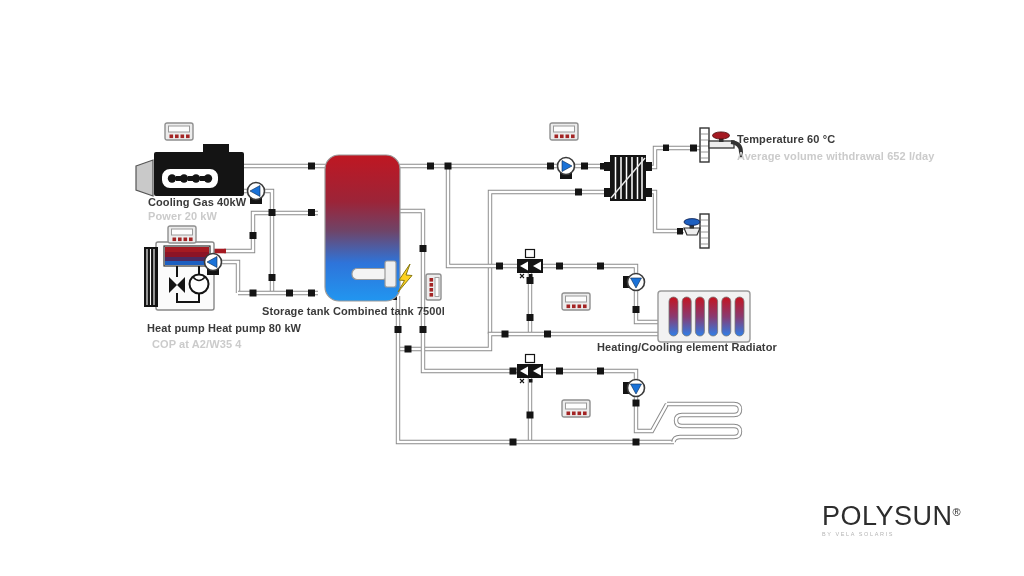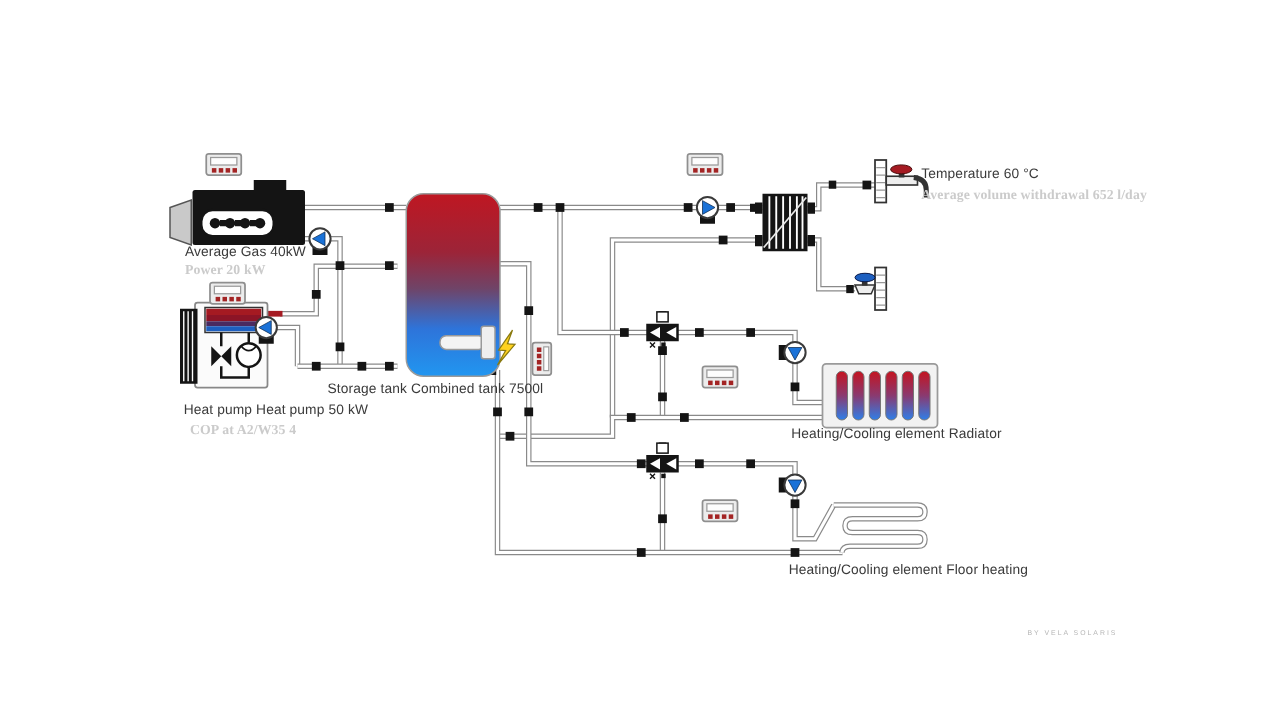--- a/index.html
+++ b/index.html
@@ -3,22 +3,22 @@
 <meta charset="utf-8">
 <style>
   html,body{margin:0;padding:0;background:#fff;}
   #stage{position:relative;width:1024px;height:576px;background:#fff;overflow:hidden;
          font-family:"Liberation Sans",sans-serif;}
   svg{position:absolute;left:0;top:0;}
   .pipe{stroke:#8a8a8a;stroke-width:4.4;fill:none;stroke-linecap:butt;stroke-linejoin:miter;}
   .pipe-inner{stroke:#ffffff;stroke-width:2.5;fill:none;stroke-linecap:butt;stroke-linejoin:miter;pointer-events:none;}
   .pipe-hot{stroke:#a51a22;stroke-width:4.6;fill:none;}
   .conn{fill:#141414;}
-  .lbl{position:absolute;font-size:11px;font-weight:normal;color:#3a3a3a;white-space:nowrap;letter-spacing:.1px;}
-  .sub{position:absolute;font-size:11px;font-weight:bold;color:#cbcbcb;white-space:nowrap;letter-spacing:.1px;font-family:Liberation Serif, serif;}
+  .lbl{position:absolute;font-size:11px;font-weight:bold;color:#3a3a3a;white-space:nowrap;letter-spacing:.1px;}
+  .sub{position:absolute;font-size:11px;font-weight:bold;color:#cbcbcb;white-space:nowrap;letter-spacing:.1px;}
   .logo{position:absolute;left:822px;top:503px;color:#2d2d2d;}
   .logo .brand{font-size:27px;font-weight:500;letter-spacing:.5px;line-height:1;}
   .logo .reg{font-size:11px;vertical-align:9px;}
   .logo .tag{font-size:5.5px;letter-spacing:1.6px;color:#b5b5b5;margin-top:1px;}
 </style>
 </head>
 <body>
 
 <div id="stage">
 
@@ -242,27 +242,27 @@
   <g>
     <rect x="426" y="274" width="15" height="26" rx="2" fill="#ececec" stroke="#8f8f8f" stroke-width="1.4"></rect>
     <rect x="435" y="277.5" width="4" height="19" fill="#fdfdfd" stroke="#9a9a9a" stroke-width="0.9"></rect>
     <rect x="429.5" y="278" width="3.6" height="3.6" fill="#a32424"></rect>
     <rect x="429.5" y="283" width="3.6" height="3.6" fill="#a32424"></rect>
     <rect x="429.5" y="288" width="3.6" height="3.6" fill="#a32424"></rect>
     <rect x="429.5" y="293" width="3.6" height="3.6" fill="#a32424"></rect>
   </g>
 </svg>
 
-<div class="lbl" style="left:148px;top:196px">Average Gas 40kW</div>
+<div class="lbl" style="left:148px;top:196px">Cooling Gas 40kW</div>
 <div class="sub" style="left:148px;top:210px">Power 20 kW</div>
-<div class="lbl" style="left:147px;top:322px">Heat pump Heat pump 50 kW</div>
+<div class="lbl" style="left:147px;top:322px">Heat pump Heat pump 80 kW</div>
 <div class="sub" style="left:152px;top:338px">COP at A2/W35 4</div>
 <div class="lbl" style="left:262px;top:305px">Storage tank Combined tank 7500l</div>
 <div class="lbl" style="left:737px;top:133px">Temperature 60 °C</div>
 <div class="sub" style="left:737px;top:150px">Average volume withdrawal 652 l/day</div>
-<div class="lbl" style="left:633px;top:341px">Heating/Cooling element Radiator</div>
-<div class="lbl" style="left:631px;top:450px">Heating/Cooling element Floor heating</div>
+<div class="lbl" style="left:597px;top:341px">Heating/Cooling element Radiator</div>
 
 <div class="logo">
+  <div class="brand"><span>POLYSUN</span><span class="reg">®</span></div>
   <div class="tag">BY VELA SOLARIS</div>
 </div>
 
 </div>
 
 </body></html>

